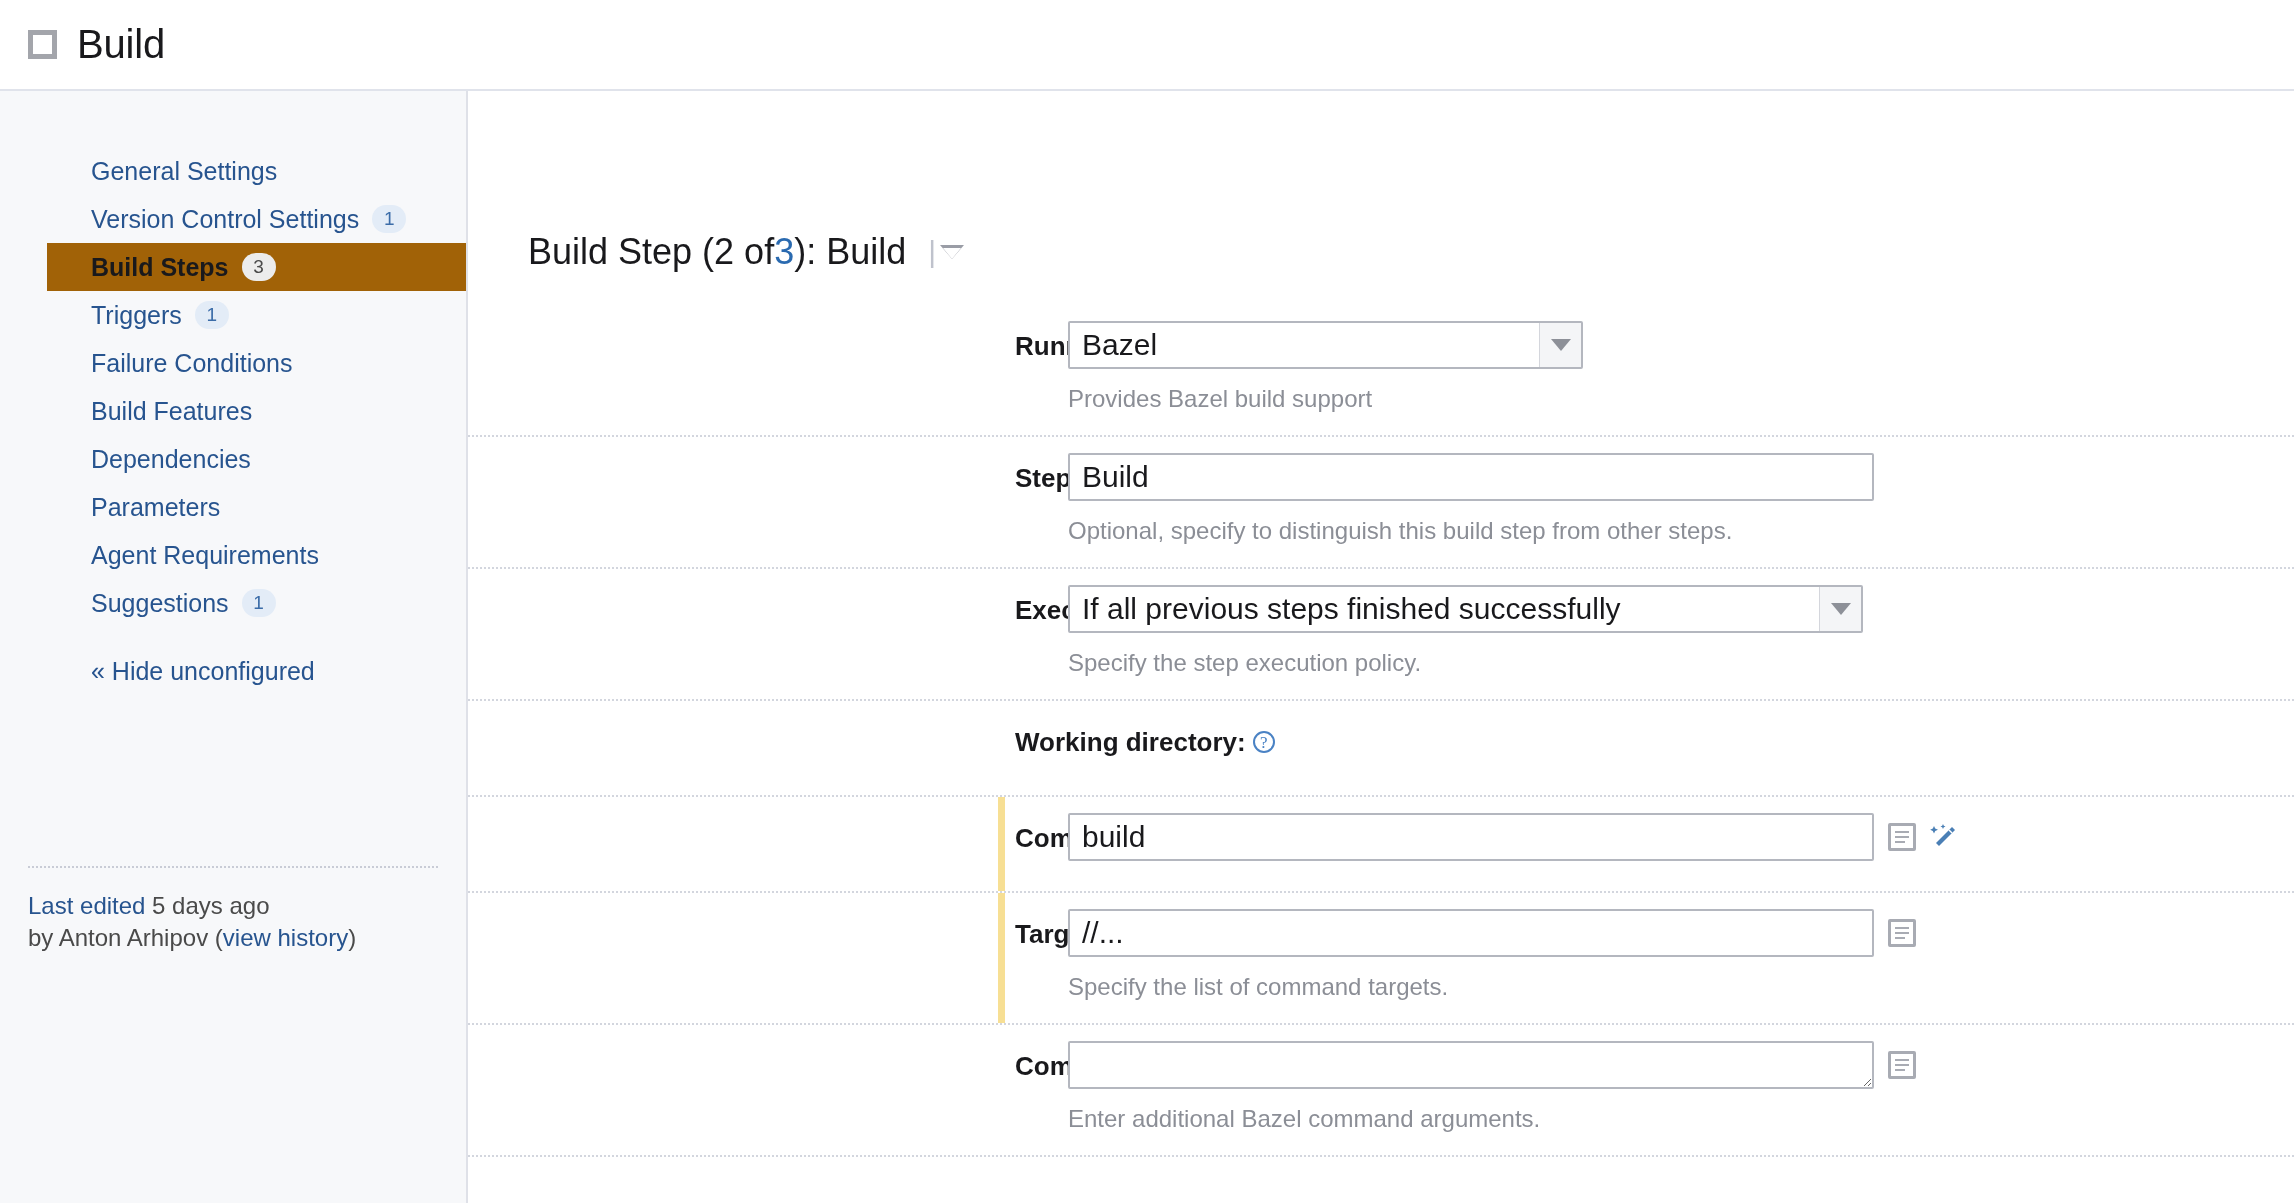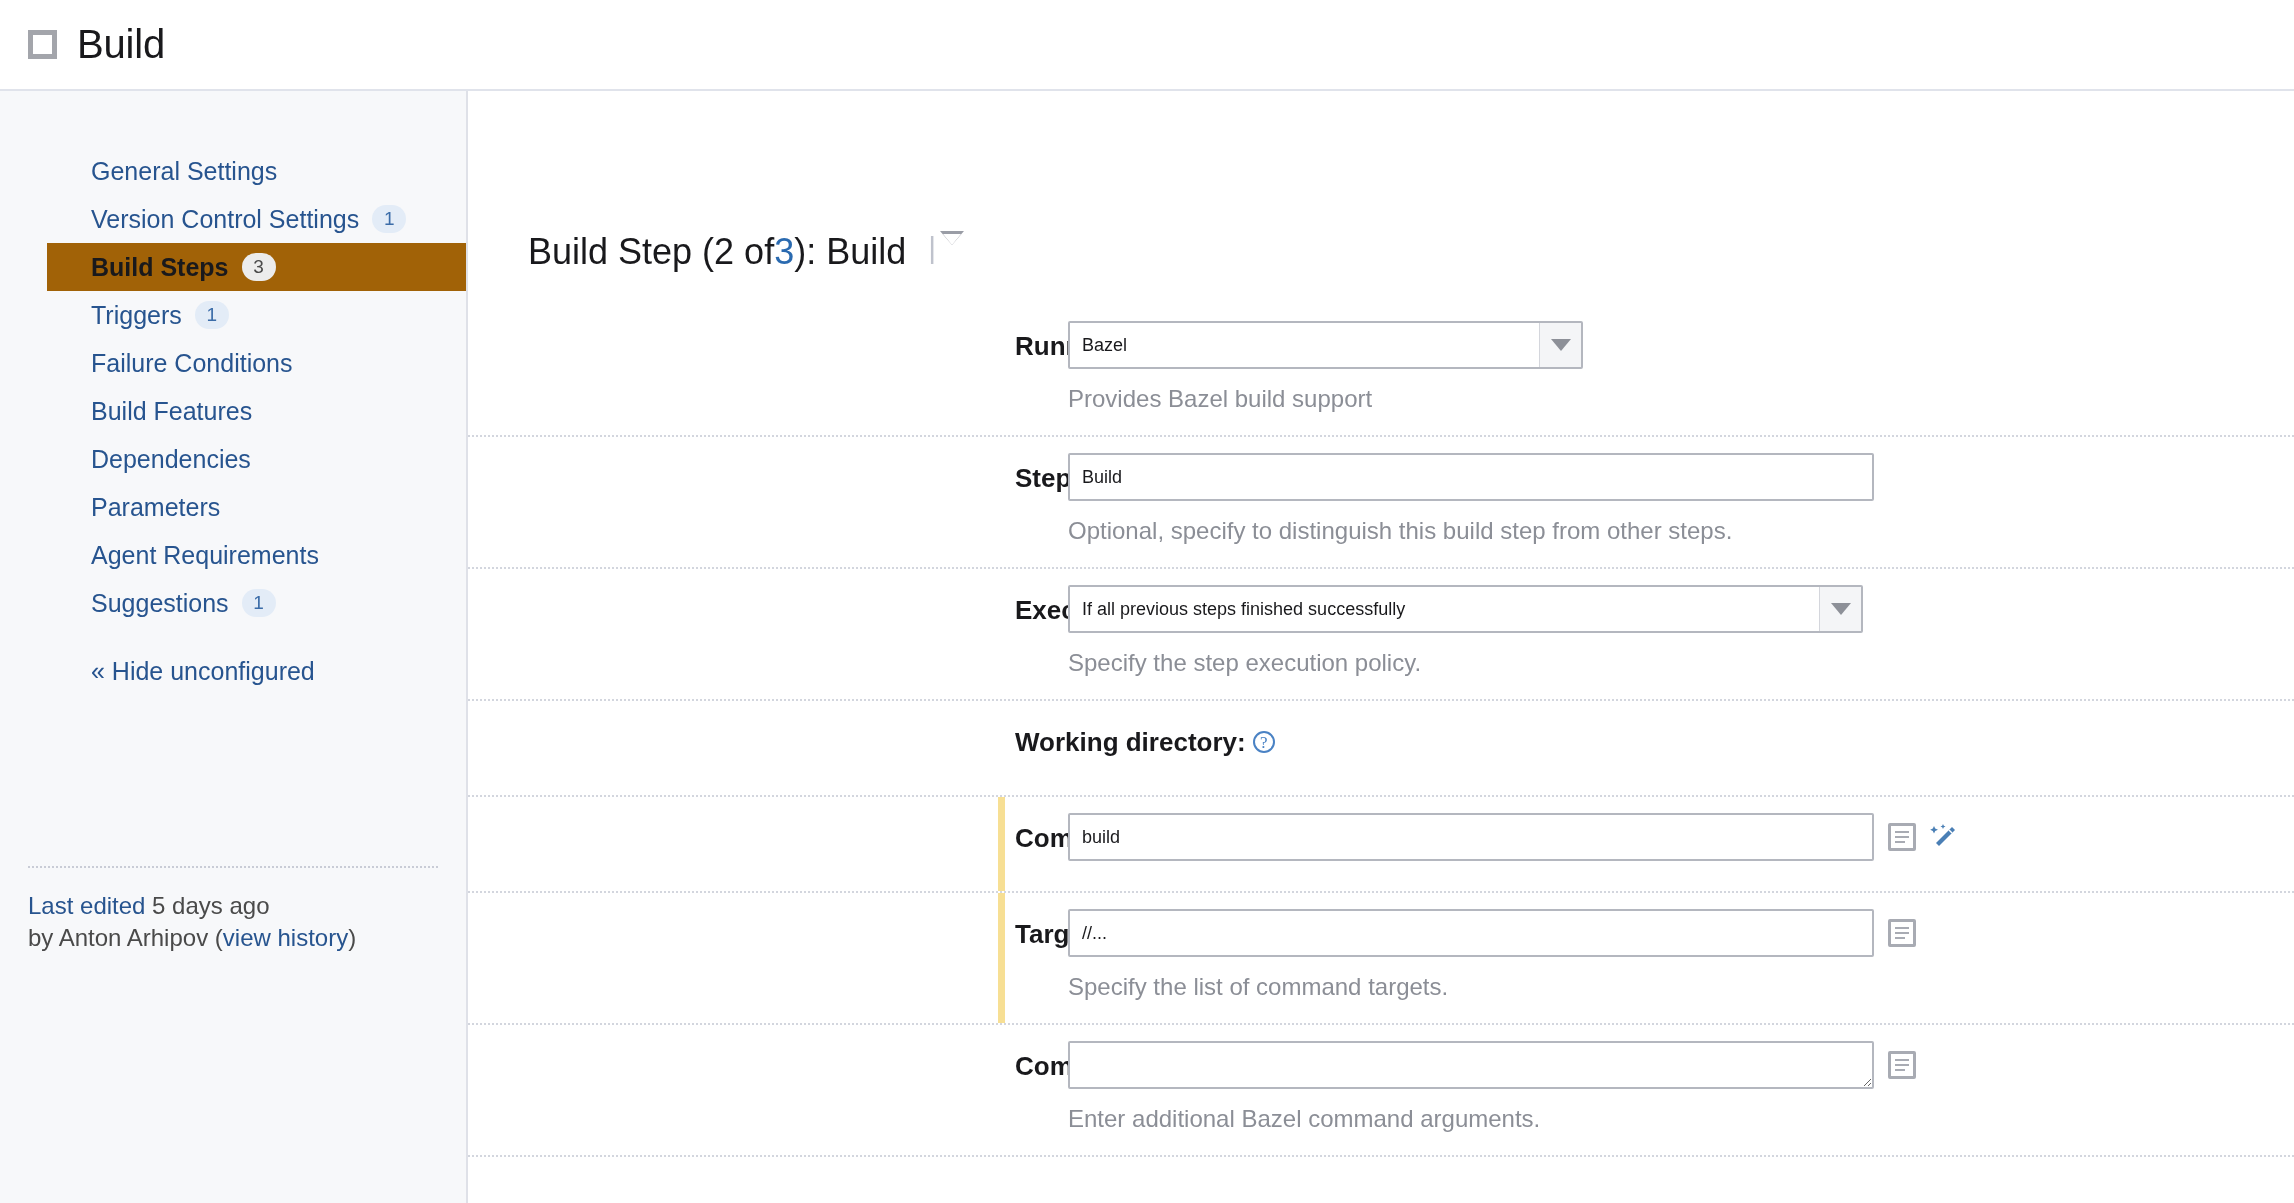--- a/index.html
+++ b/index.html
@@ -110,21 +110,21 @@
     background: #ffffff;
     padding: 0;
     position: relative;
     overflow: hidden;
   }
   .page-title {
     font-size: 36px;
     font-weight: 400;
     margin: 140px 0 0 60px;
     display: flex;
-    align-items: flex-start;
+    align-items: center;
     white-space: nowrap;
   }
   .page-title .hl { color: #2a6ab0; }
   .title-sep {
     color: #bfc2cc;
     margin: 0 4px 0 22px;
     font-size: 30px;
   }
   .tri-down {
     display: inline-block;
@@ -199,21 +199,21 @@
     vertical-align: 3px;
     cursor: pointer;
     font-family: "Liberation Serif", serif;
   }
   .req-star { color: #d0021b; font-size: 26px; margin-left: 6px; }
 
   .ctrl-line { display: flex; align-items: center; gap: 14px; }
 
   input.txt, .selectbox, textarea.ta {
     font-family: "Liberation Sans", sans-serif;
-    font-size: 18px;
+    font-size: 30px;
     color: #19191c;
     background: #ffffff;
     border: 2px solid #b4b7bf;
     border-radius: 2px;
     height: 48px;
     padding: 0 12px;
     outline: none;
   }
   input.txt.wide { width: 806px; }
   input.txt.w-step { width: 806px; }

